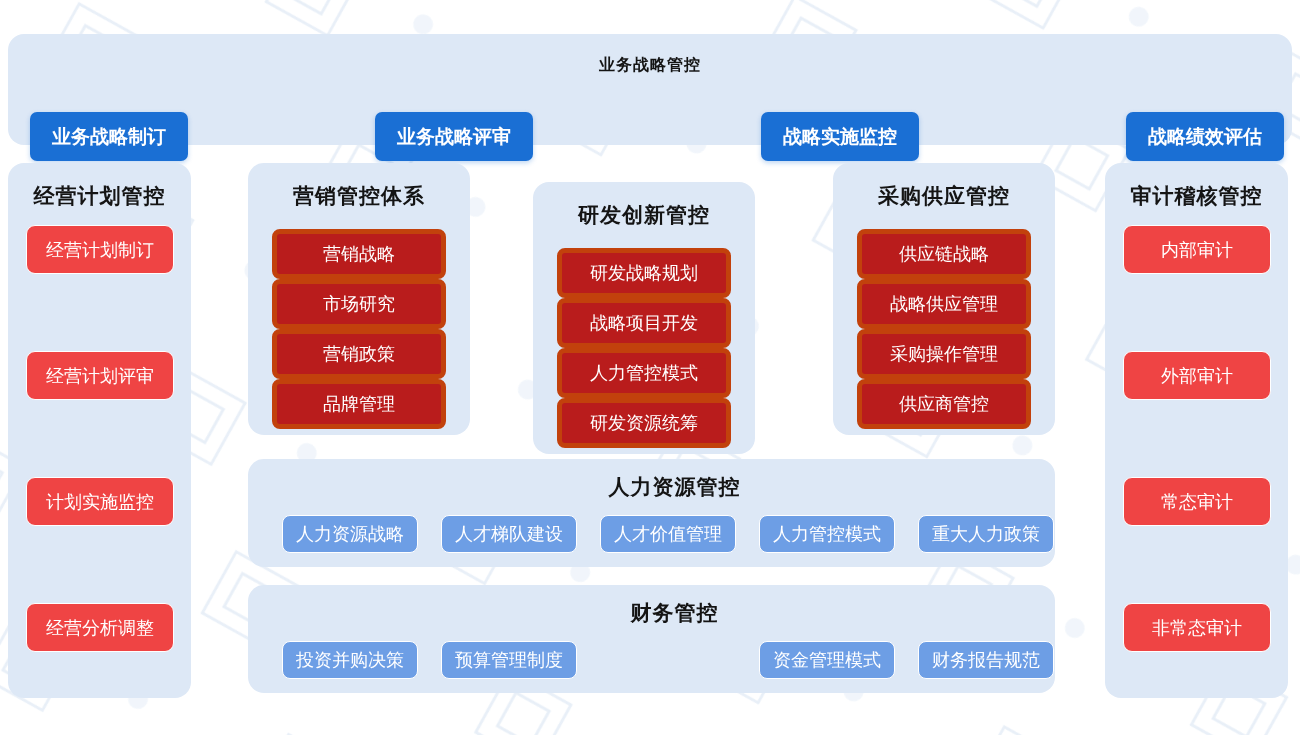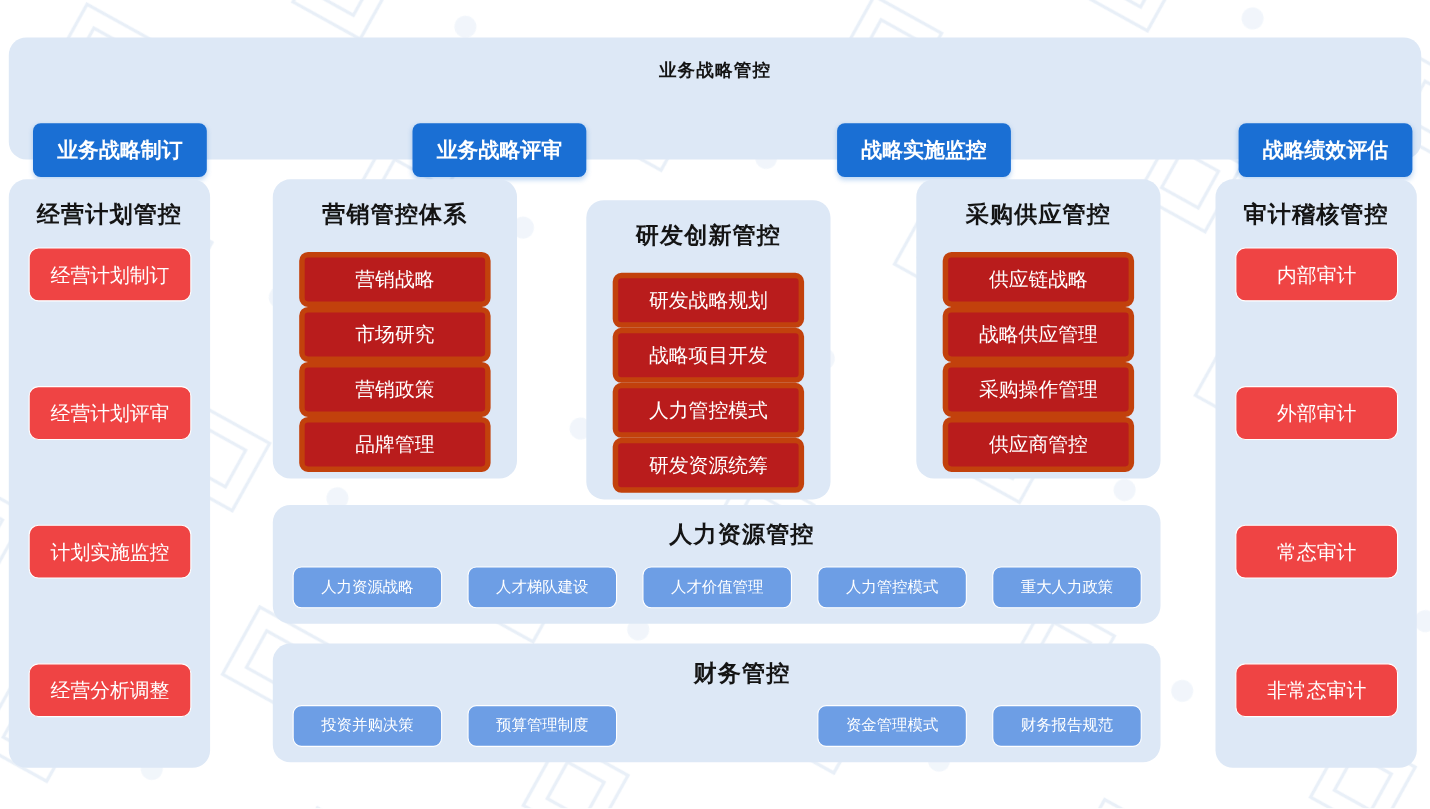--- a/index.html
+++ b/index.html
@@ -168,26 +168,27 @@
 
   .wide-pill {
     position: absolute;
     top: 56px;
     width: 136px;
     height: 38px;
     background: #6d9ee5;
     border: 1px solid #ffffff;
     border-radius: 8px;
     color: #ffffff;
-    font-size: 14px;
-    display: flex;
-    align-items: center;
-    justify-content: center;
-    box-sizing: border-box;
-    white-space: nowrap;
+    font-size: 18px;
+    display: flex;
+    align-items: center;
+    justify-content: center;
+    box-sizing: border-box;
+    white-space: nowrap;
+    margin-left: 16px;
   }
   .wide-pill.c0 { left: 18px; }
   .wide-pill.c1 { left: 177px; }
   .wide-pill.c2 { left: 336px; }
   .wide-pill.c3 { left: 495px; }
   .wide-pill.c4 { left: 654px; }
 </style>
 </head>
 <body>
 

